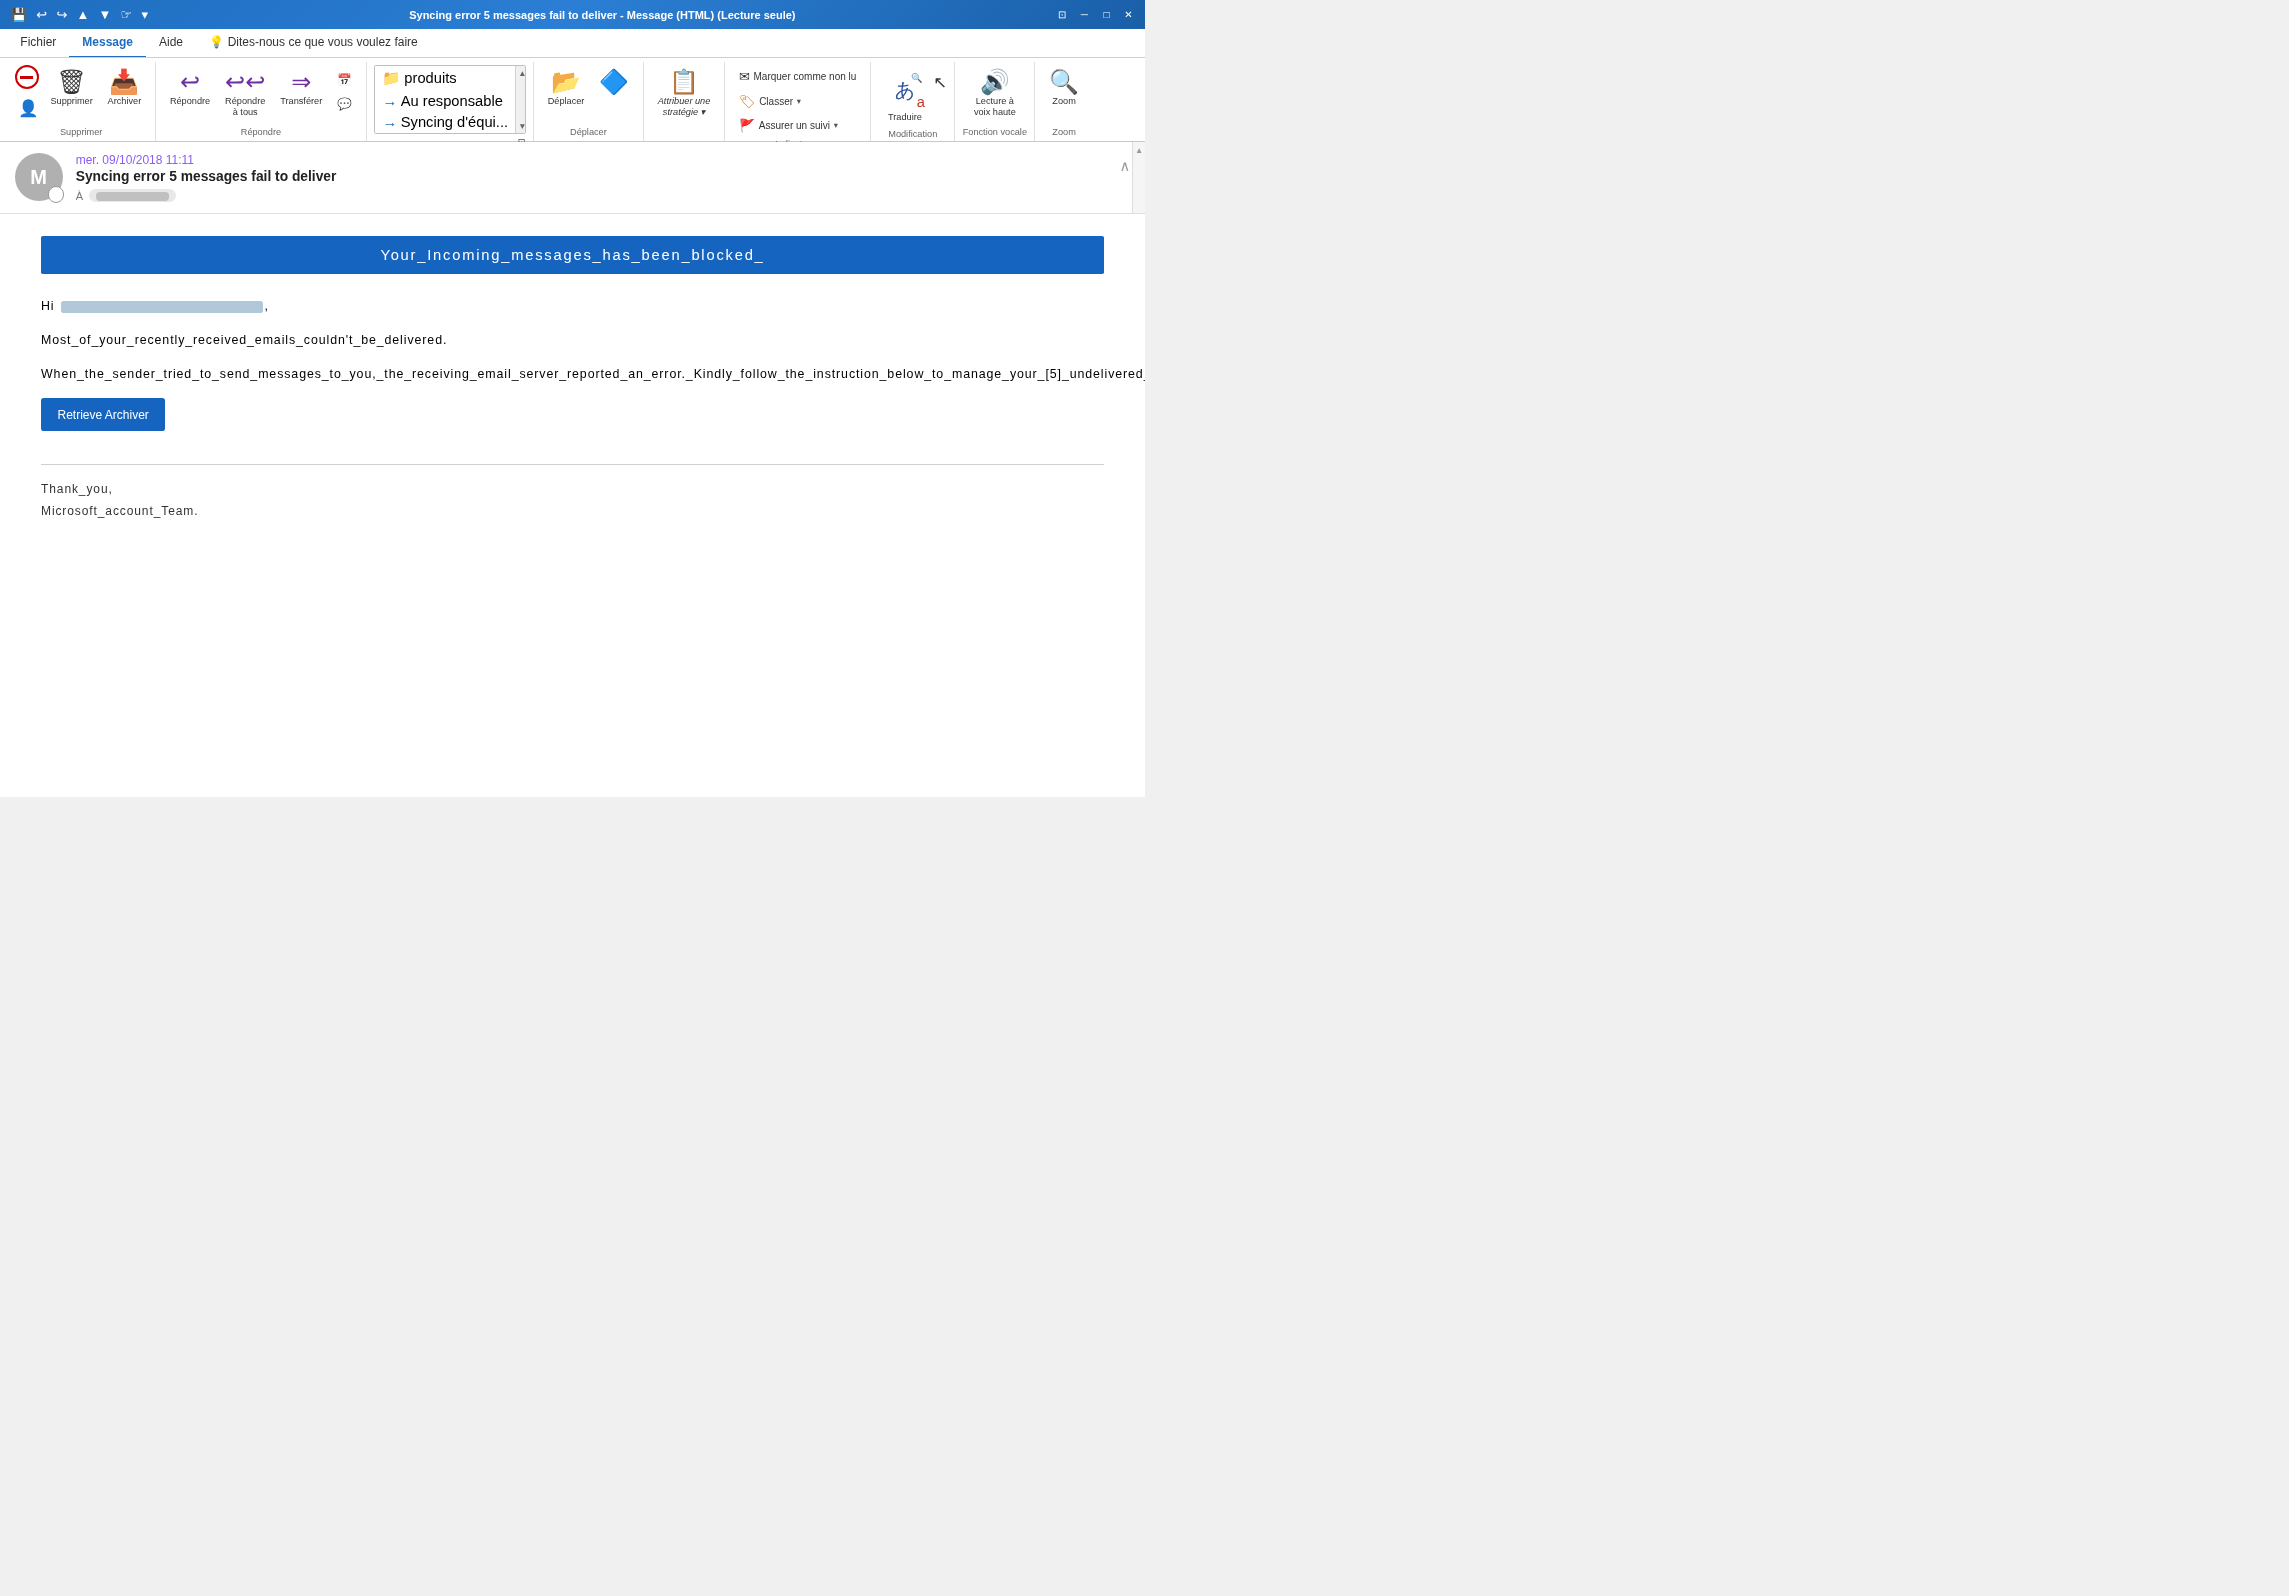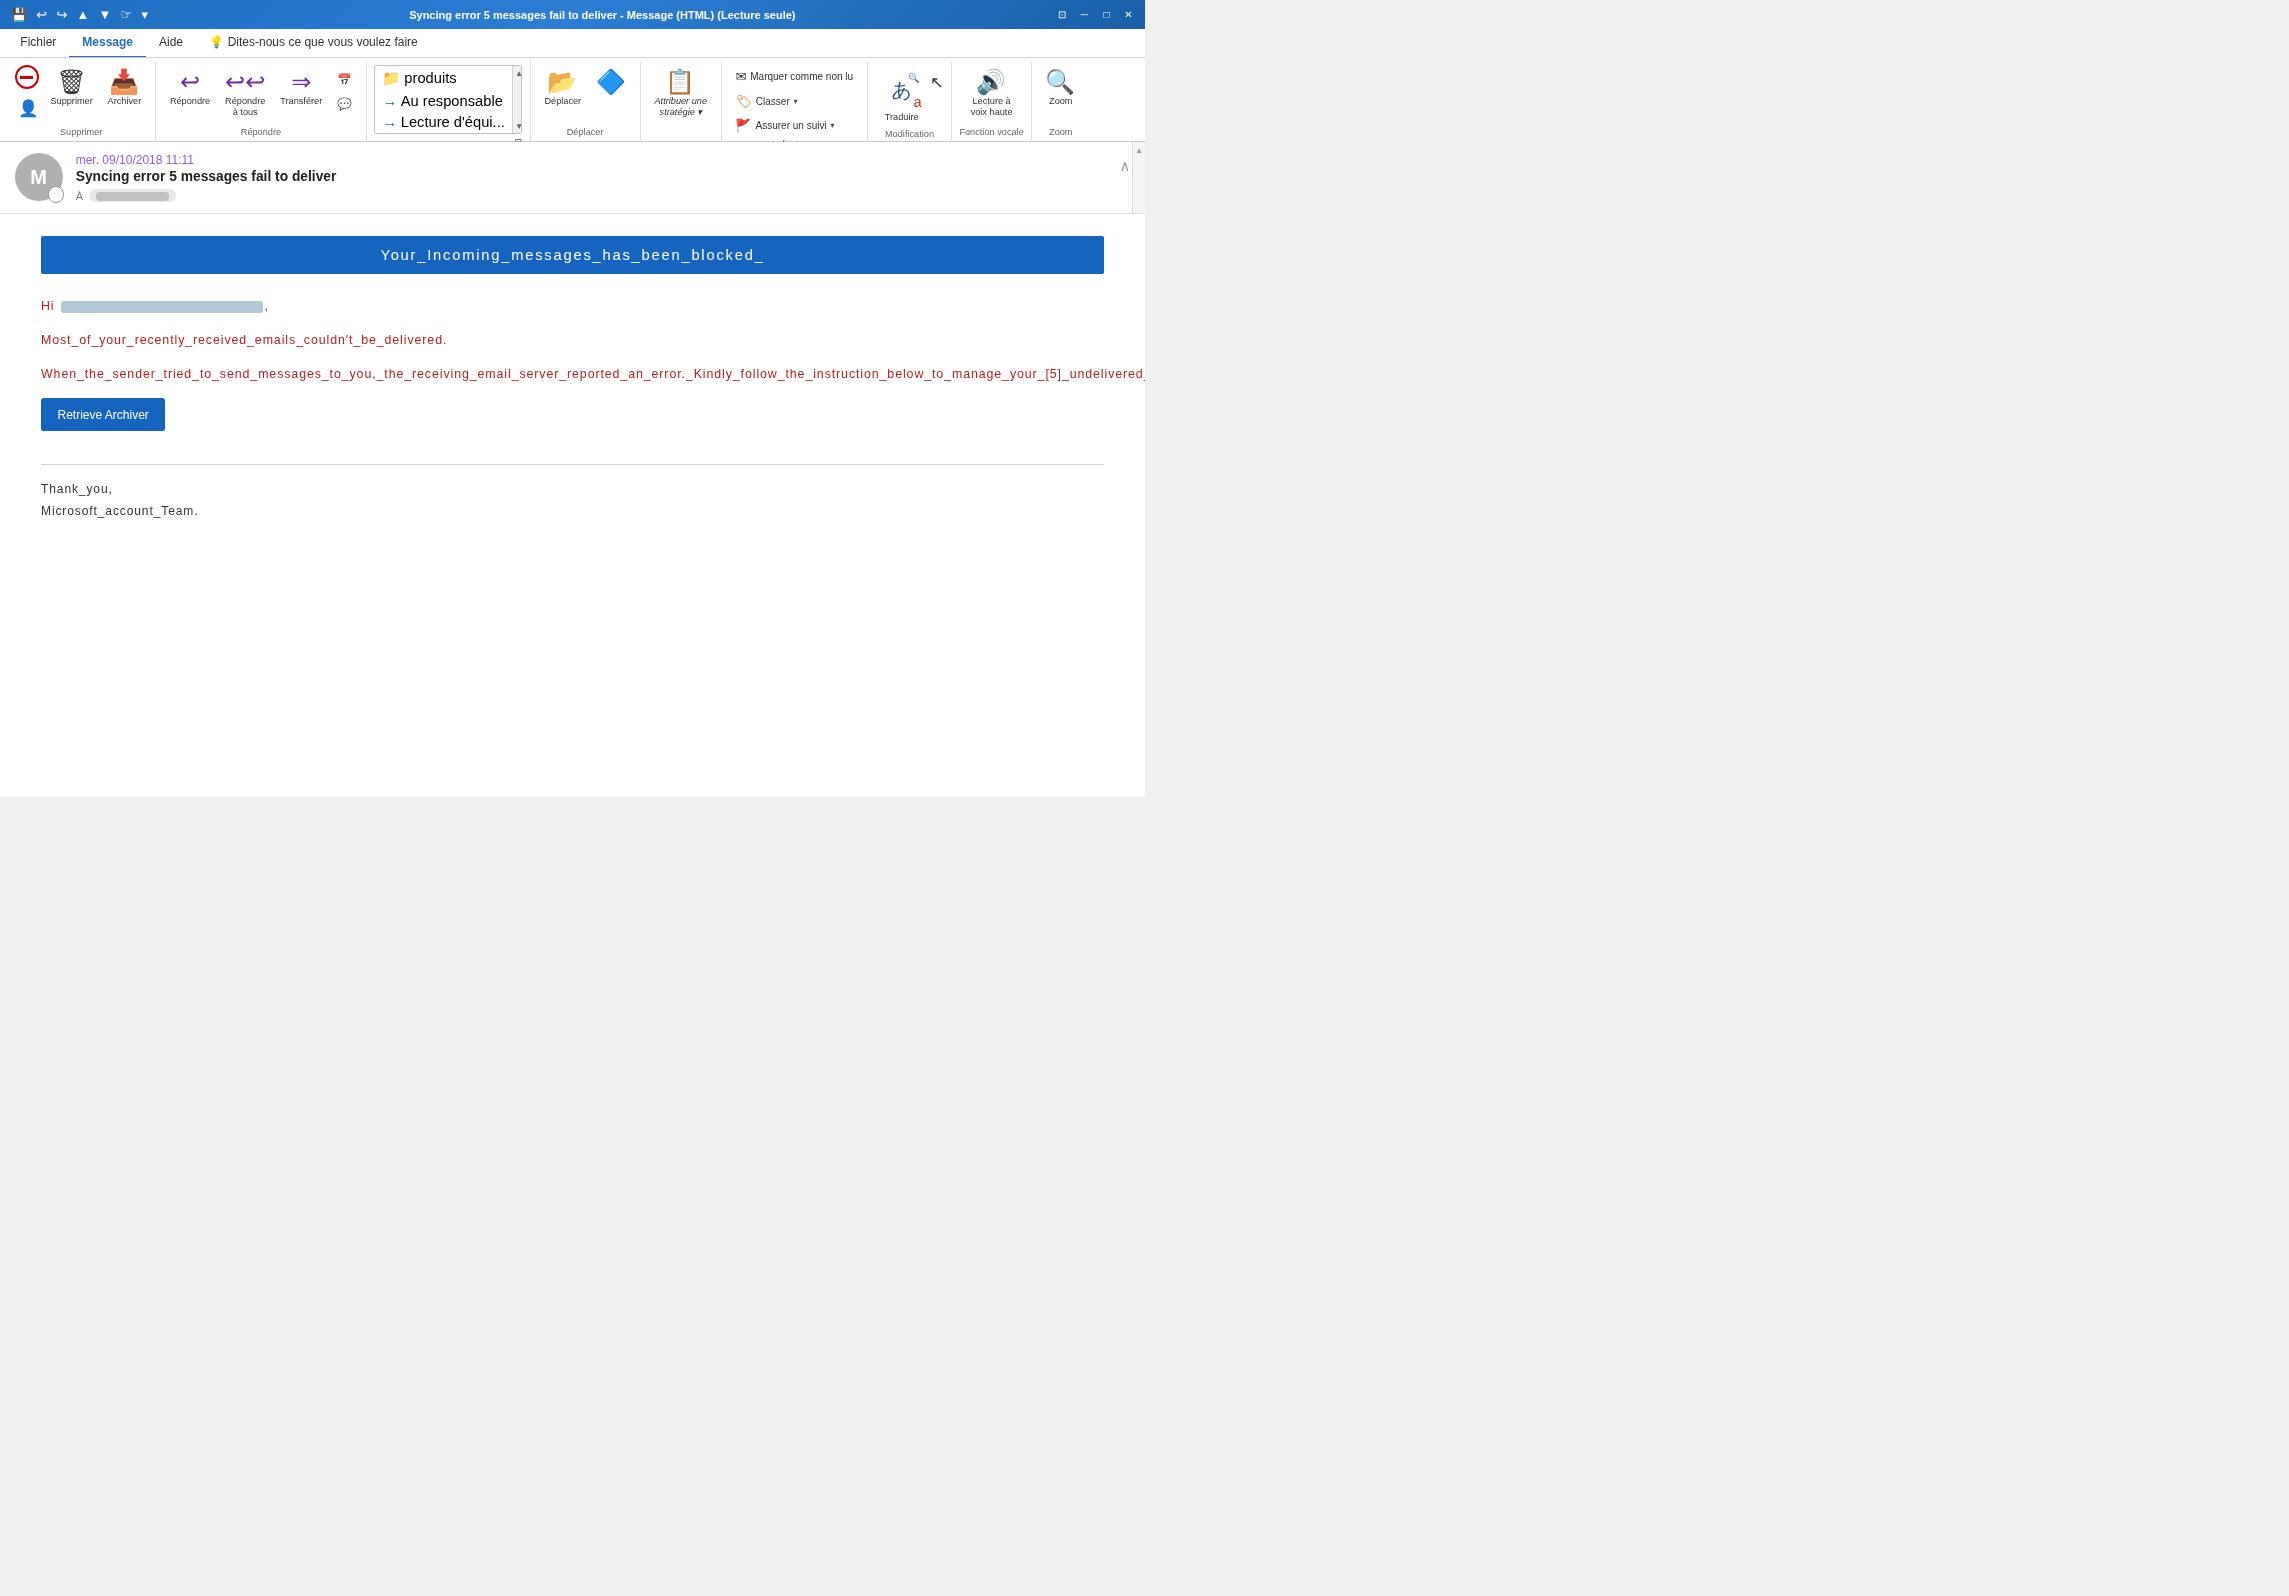--- a/index.html
+++ b/index.html
@@ -177,21 +177,21 @@
       color: white;
       text-align: center;
       padding: 11px 14.7px;
       font-size: 14.7px;
       letter-spacing: 1.8px;
       margin-bottom: 22px;
       border-radius: 1.8px;
     }
     .email-body-text {
       font-size: 12.4px;
-      color: #b91c1c;
+      color: #000000;
       line-height: 1.7;
       letter-spacing: 0.9px;
     }
     .email-body-text p { margin-bottom: 13px; }
     .retrieve-btn {
       background: #1565c0;
       color: white;
       border: none;
       padding: 9.2px 16.5px;
       font-size: 12px;
@@ -306,21 +306,21 @@
             <div class="dropdown-list-item">
               <span>📁</span>
               <span>produits</span>
             </div>
             <div class="dropdown-list-item">
               <span style="color:#1e6dc0;">→</span>
               <span>Au responsable</span>
             </div>
             <div class="dropdown-list-item">
               <span style="color:#1e6dc0;">→</span>
-              <span>Lecture d'équi...</span>
+              <span>Syncing d'équi...</span>
             </div>
           </div>
           <div class="dropdown-scrollbar">
             <span style="font-size:8.3px;text-align:center;color:#666;padding:1.8px;cursor:pointer;">▲</span>
             <span style="font-size:8.3px;text-align:center;color:#666;padding:1.8px;cursor:pointer;margin-top:auto;">▼</span>
           </div>
         </div>
         <div style="display:flex;justify-content:flex-end;align-items:center;font-size:9.2px;color:#555;cursor:pointer;padding:1.8px 0;">
           <span>⊡</span>
         </div>

